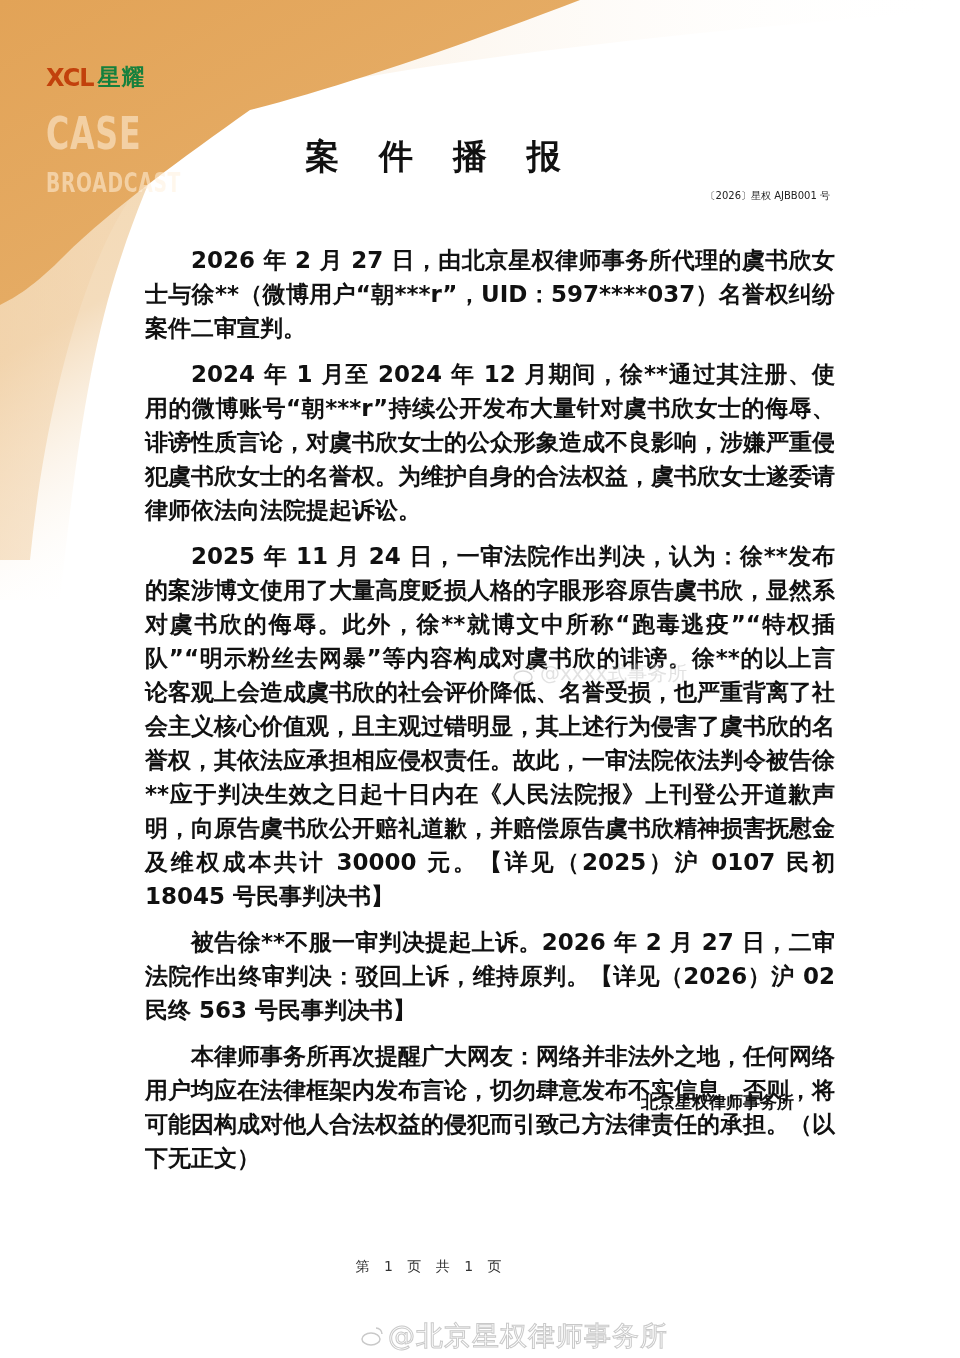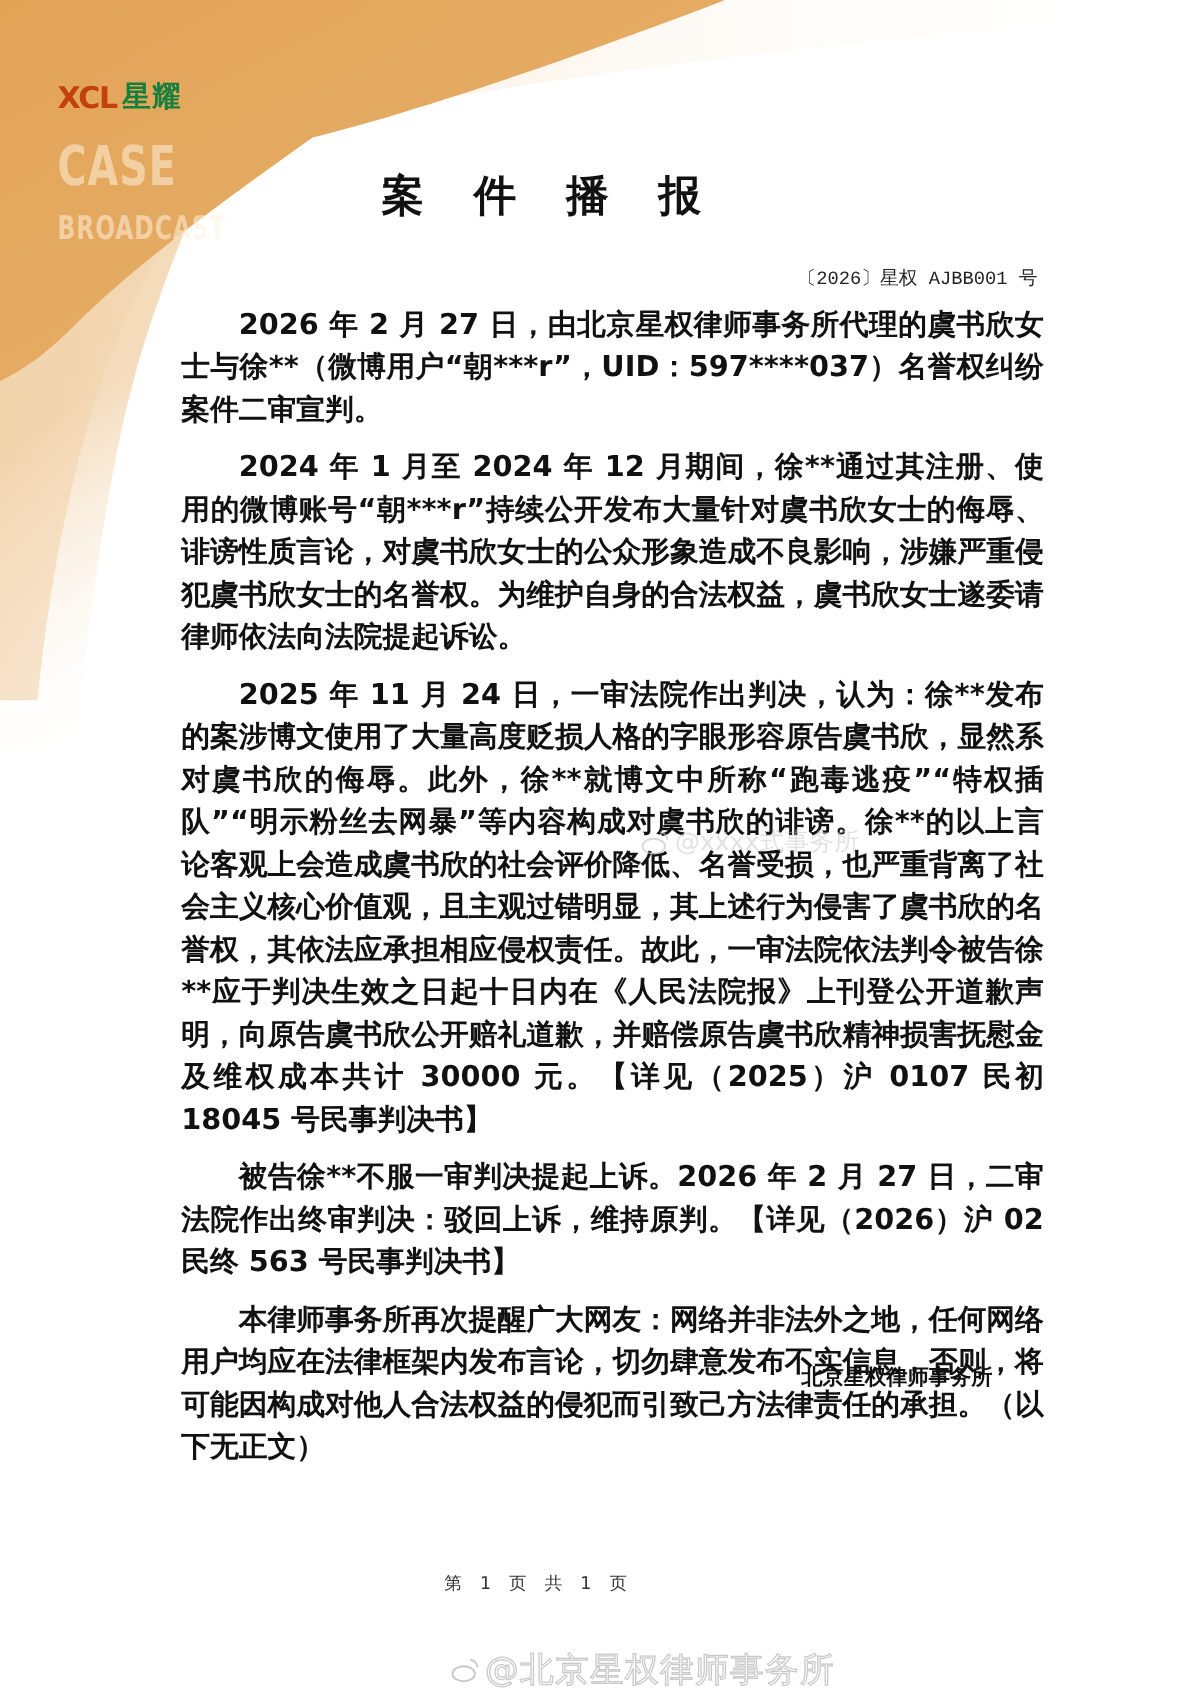--- a/index.html
+++ b/index.html
@@ -31,22 +31,22 @@
     position:absolute; left:46px; top:170px; z-index:2;
     font-family:"DejaVu Sans", sans-serif;
     font-weight:bold; font-size:26px; line-height:26px; color:rgba(255,240,220,0.55);
     transform:scaleX(0.72); transform-origin:left top; letter-spacing:1px;
   }
   .title {
     position:absolute; left:0; width:880px; top:134px; text-align:center; z-index:2;
     font-size:34px; font-weight:bold; letter-spacing:14px; color:#111;
   }
   .doc-no {
-    position:absolute; right:130px; top:213px; z-index:2;
-    font-size:15px; color:#222;font-family:Liberation Mono, monospace;
+    position:absolute; right:130px; top:189px; z-index:2;
+    font-size:10px; color:#222;
   }
   .body {
     position:absolute; left:145px; top:243px; width:690px; z-index:2;
     font-size:23px; line-height:34px; color:#111;
   }
   .body p { margin:0 0 12px 0; text-indent:2em; text-align:justify; font-weight:bold; }
   .signature {
     position:absolute; left:641px; top:1082px; z-index:2;
     font-size:17px; line-height:40px; font-weight:bold; color:#111;
   }

